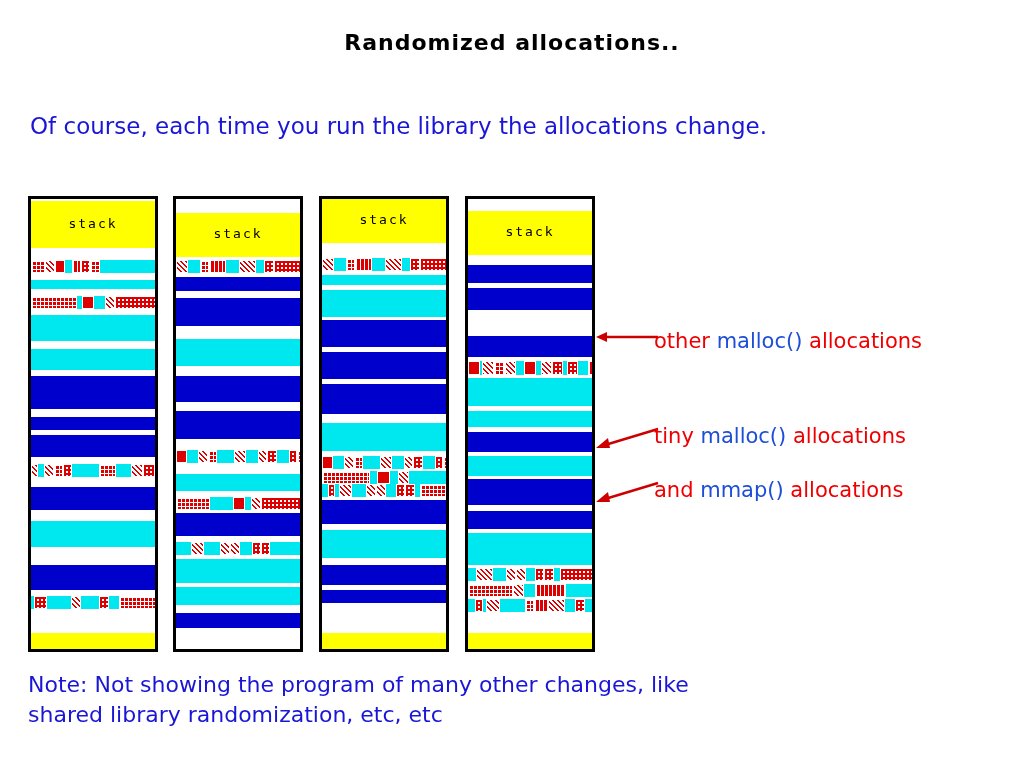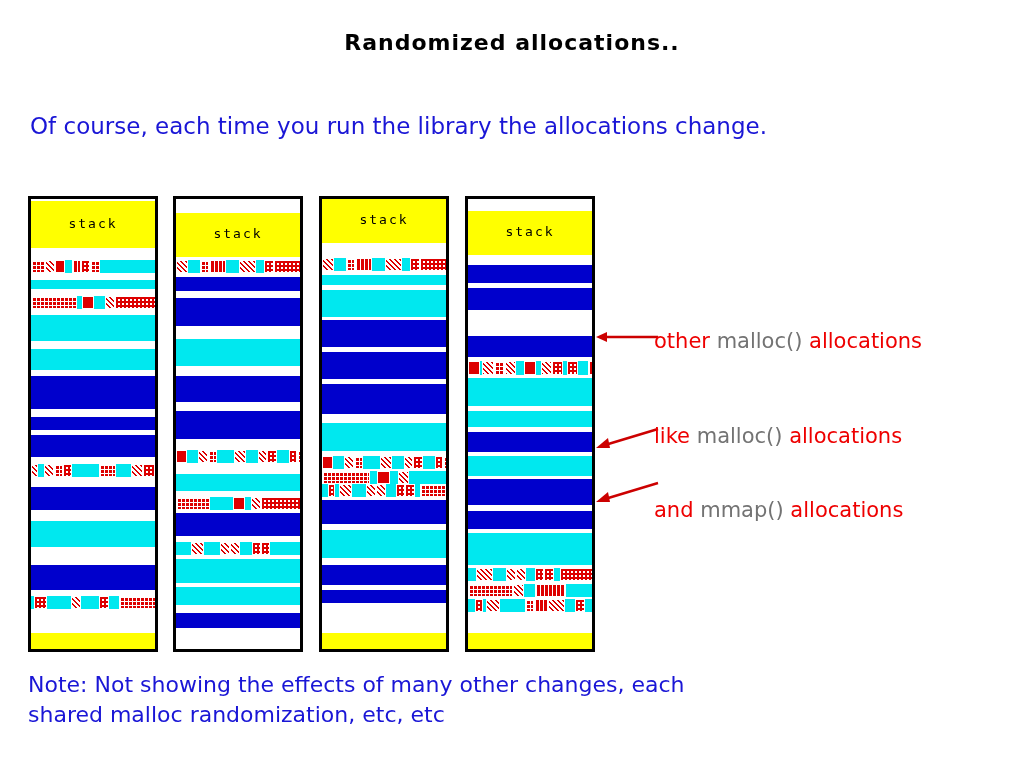--- a/index.html
+++ b/index.html
@@ -95,21 +95,21 @@
     position:absolute;left:0;width:100%;text-align:center;
     font-family:"DejaVu Sans Mono",monospace;font-size:13px;color:#000000;
     letter-spacing:2px;
   }
 
   
   .ann{
     position:absolute;font-family:"DejaVu Sans",sans-serif;font-size:21px;
     color:#ee0000;white-space:nowrap;line-height:28px;
   }
-  .ann .g{color:#737373;}
+  .ann .g{color:#1d4ed8;}
   .arrow{position:absolute;overflow:visible;}
 </style>
 </head>
 <body>
 
 <div id="slide">
 
   <div class="title">Randomized allocations..</div>
 
   <div class="subtitle">Of course, each time you run the library the allocations change.</div>
@@ -380,25 +380,25 @@
   <svg class="arrow" style="left:596px;top:479px;width:64px;height:26px;" viewBox="0 0 64 26">
     <line x1="62" y1="4" x2="9" y2="20" stroke="#cc0000" stroke-width="2.4"></line>
     <polygon points="0,23 12,13 14,23" fill="#cc0000"></polygon>
   </svg>
 
   <div class="ann" style="left:654px;top:327px;">
     <div><span>other </span><span class="g">malloc()</span><span> allocations</span></div>
   </div>
 
   <div class="ann" style="left:654px;top:422px;">
-    <div><span>like </span><span class="g">malloc()</span><span> allocations</span></div>
+    <div><span>tiny </span><span class="g">malloc()</span><span> allocations</span></div>
   </div>
 
-  <div class="ann" style="left:654px;top:476px;margin-top:20px;">
+  <div class="ann" style="left:654px;top:476px;">
     <div><span>and </span><span class="g">mmap()</span><span> allocations</span></div>
   </div>
 
   <div class="footnote">
-    <div>Note: Not showing the effects of many other changes, each</div>
-    <div>shared malloc randomization, etc, etc</div>
+    <div>Note: Not showing the program of many other changes, like</div>
+    <div>shared library randomization, etc, etc</div>
   </div>
 
 </div>
 
 </body></html>

